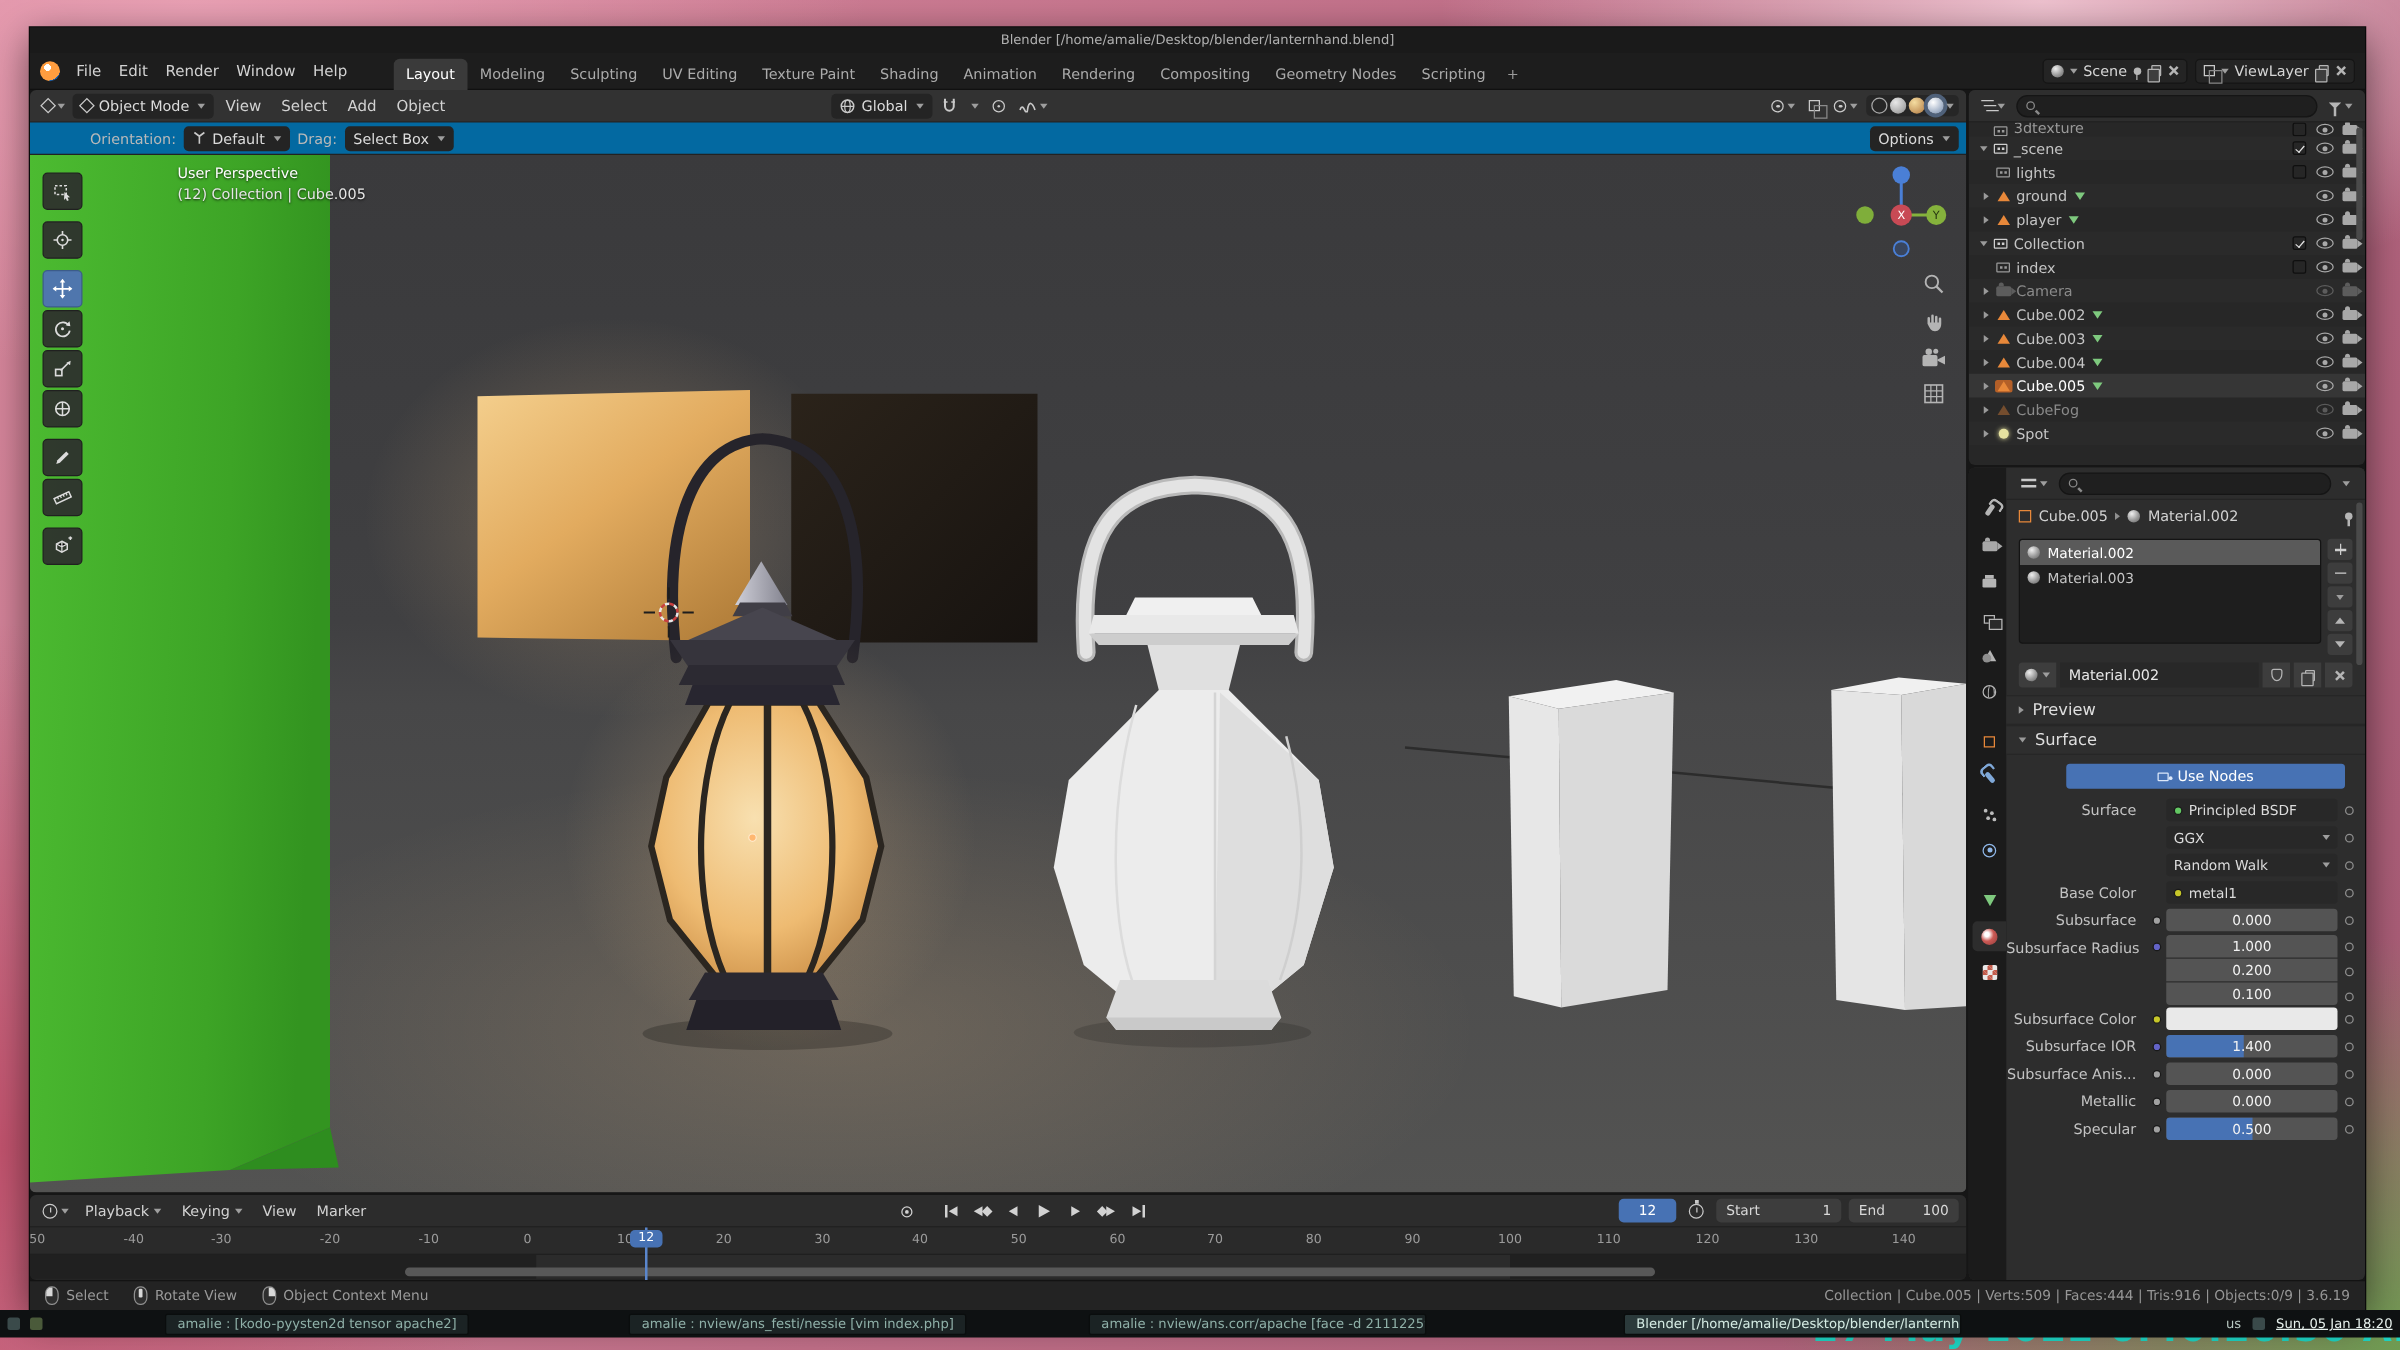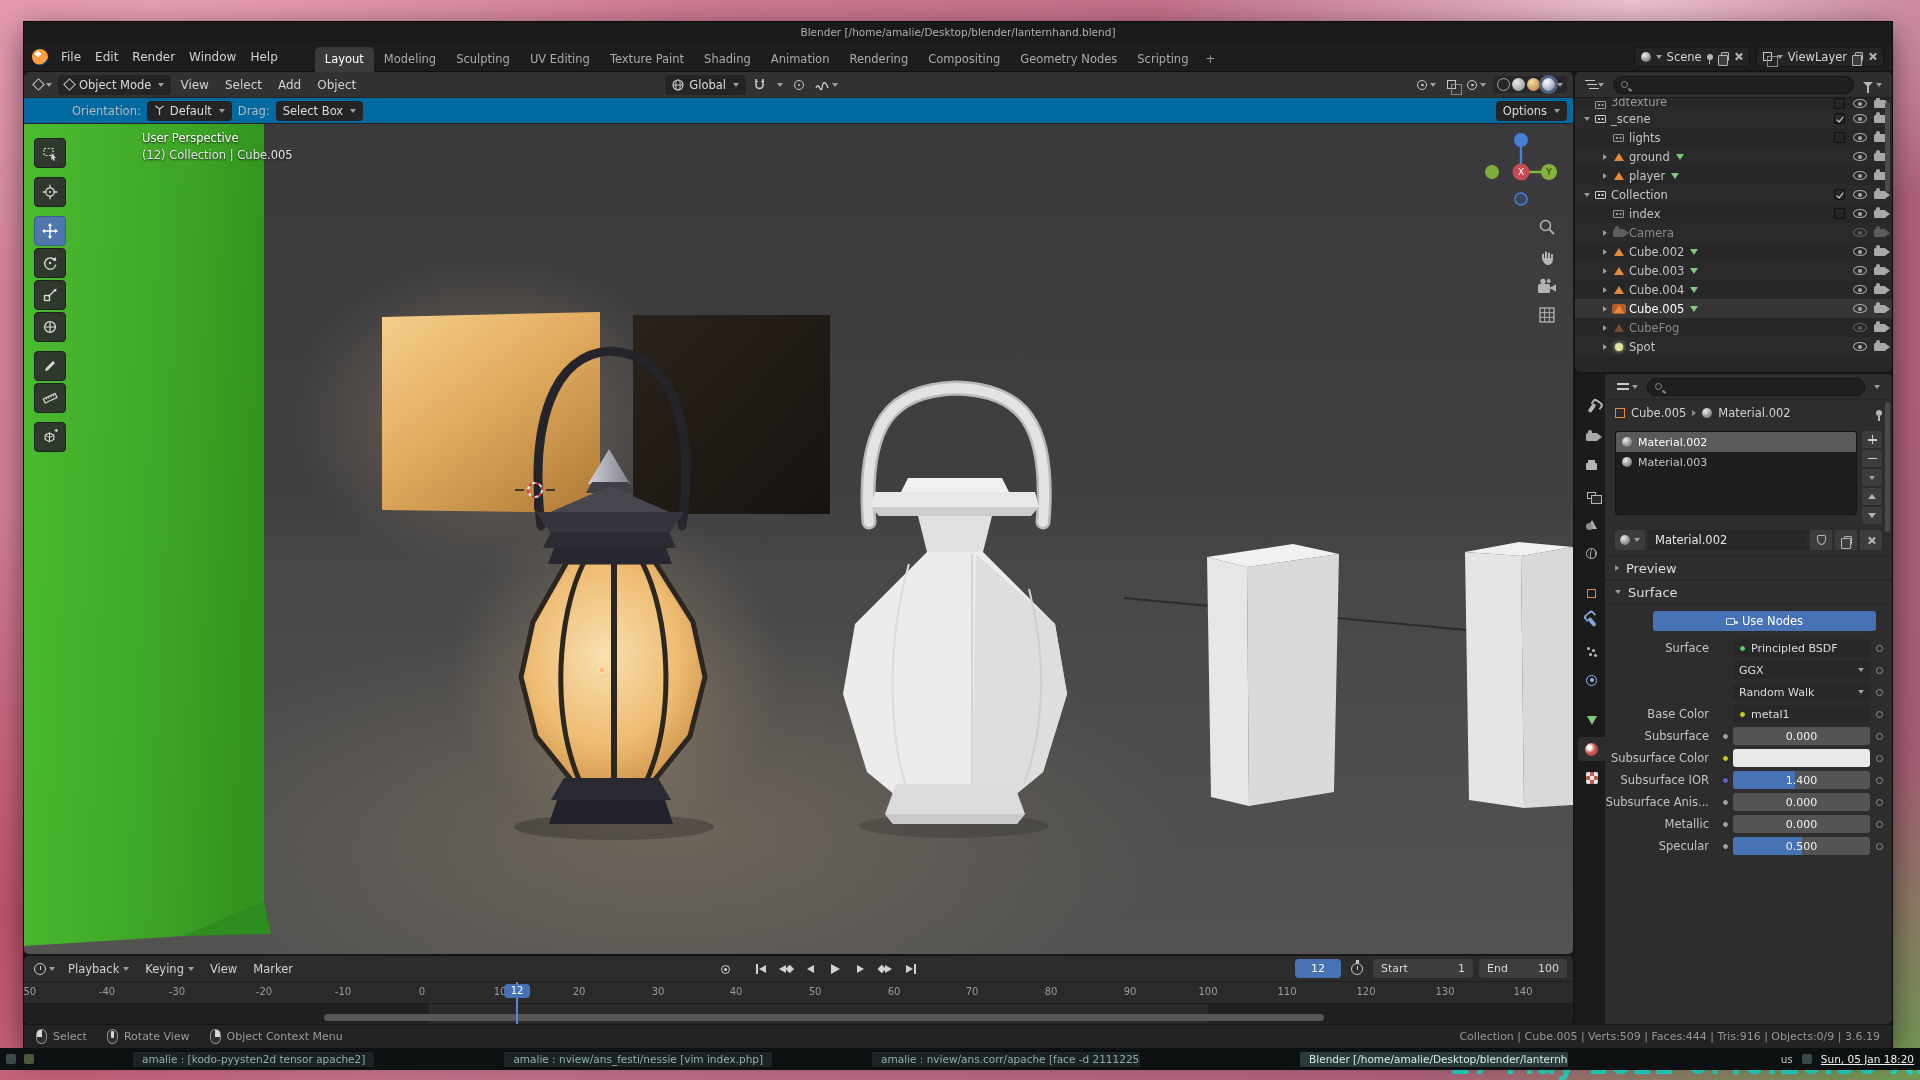--- a/index.html
+++ b/index.html
@@ -122,21 +122,21 @@
   .otree{flex:1;overflow:hidden;}
   .orow{height:19px;display:flex;align-items:center;padding:0 6px;font-size:11.5px;color:#c5c5c5;}
   .orow:nth-child(even){background:#2a2a2a;}
   .orow.cut{height:11px;overflow:hidden;align-items:flex-end;color:#9a9a9a;}
   .orow.dim{color:#8a8a8a;}
   .orow.sel{background:rgba(255,255,255,.07);color:#fff;}
   .oarrow{width:12px;display:flex;justify-content:center;flex:none;}
   .tri-r-s{width:0;height:0;border-top:3.5px solid transparent;border-bottom:3.5px solid transparent;border-left:4.5px solid #9a9a9a;}
   .tri-d-s{width:0;height:0;border-left:3.5px solid transparent;border-right:3.5px solid transparent;border-top:4.5px solid #9a9a9a;}
   .oicon{width:15px;display:flex;justify-content:center;margin-right:3px;flex:none;}
-  .ind1{padding-left:24px;}
+  .ind1{padding-left:8px;}
   .i-coll{width:11px;height:8px;border:1.2px solid #cfcfcf;border-radius:1px;position:relative;display:inline-block;}
   .i-coll::after{content:'';position:absolute;left:1.5px;top:2px;width:2px;height:2px;background:#cfcfcf;box-shadow:3.5px 0 0 #cfcfcf;}
   .i-coll.dim{border-color:#9a9a9a;}  .i-coll.dim::after{background:#9a9a9a;box-shadow:3.5px 0 0 #9a9a9a;}
   .i-mesh{width:0;height:0;border-left:5px solid transparent;border-right:5px solid transparent;border-bottom:8px solid #e8883a;display:inline-block;}
   .i-meshd{width:0;height:0;border-left:4px solid transparent;border-right:4px solid transparent;border-top:6.5px solid #7ec97e;display:inline-block;margin-left:6px;}
   .halo{background:#b35f28;border-radius:2px;padding:1px 2px;display:flex;}
   .i-light{width:8px;height:8px;border-radius:50%;background:#e6e2a0;box-shadow:0 0 4px #e6e2a0;display:inline-block;}
   .oright{margin-left:auto;display:flex;align-items:center;gap:7px;}
   .ckslot{width:13px;display:flex;justify-content:center;}
   .i-check{width:11px;height:11px;background:#262626;border:1px solid #0f0f0f;border-radius:2px;position:relative;display:inline-block;}
@@ -1109,20 +1109,42 @@
                   <span class="sock f"></span>
                 </span>
               <div class="pw slider">
                   <span class="fill" style="width:0%"></span>
                   <span class="sval">0.000</span>
                 </div>
               <span class="pdec">
                   <span class="dec"></span>
                 </span>
             </div>
+            <div class="prow multi">
+              <span class="plabel">Subsurface Radius</span>
+              <span class="psock">
+                  <span class="sock v"></span>
+                </span>
+              <div class="pwcol">
+                <div class="pw num first">
+                    <span class="sval">1.000</span>
+                  </div>
+                <div class="pw num mid">
+                    <span class="sval">0.200</span>
+                  </div>
+                <div class="pw num lastr">
+                    <span class="sval">0.100</span>
+                  </div>
+              </div>
+              <span class="pdeccol">
+                  <span class="dec"></span>
+                  <span class="dec"></span>
+                  <span class="dec"></span>
+                </span>
+            </div>
             <div class="prow">
               <span class="plabel">Subsurface Color</span>
               <span class="psock">
                   <span class="sock c"></span>
                 </span>
               <div class="pw swatch"></div>
               <span class="pdec">
                   <span class="dec"></span>
                 </span>
             </div>

